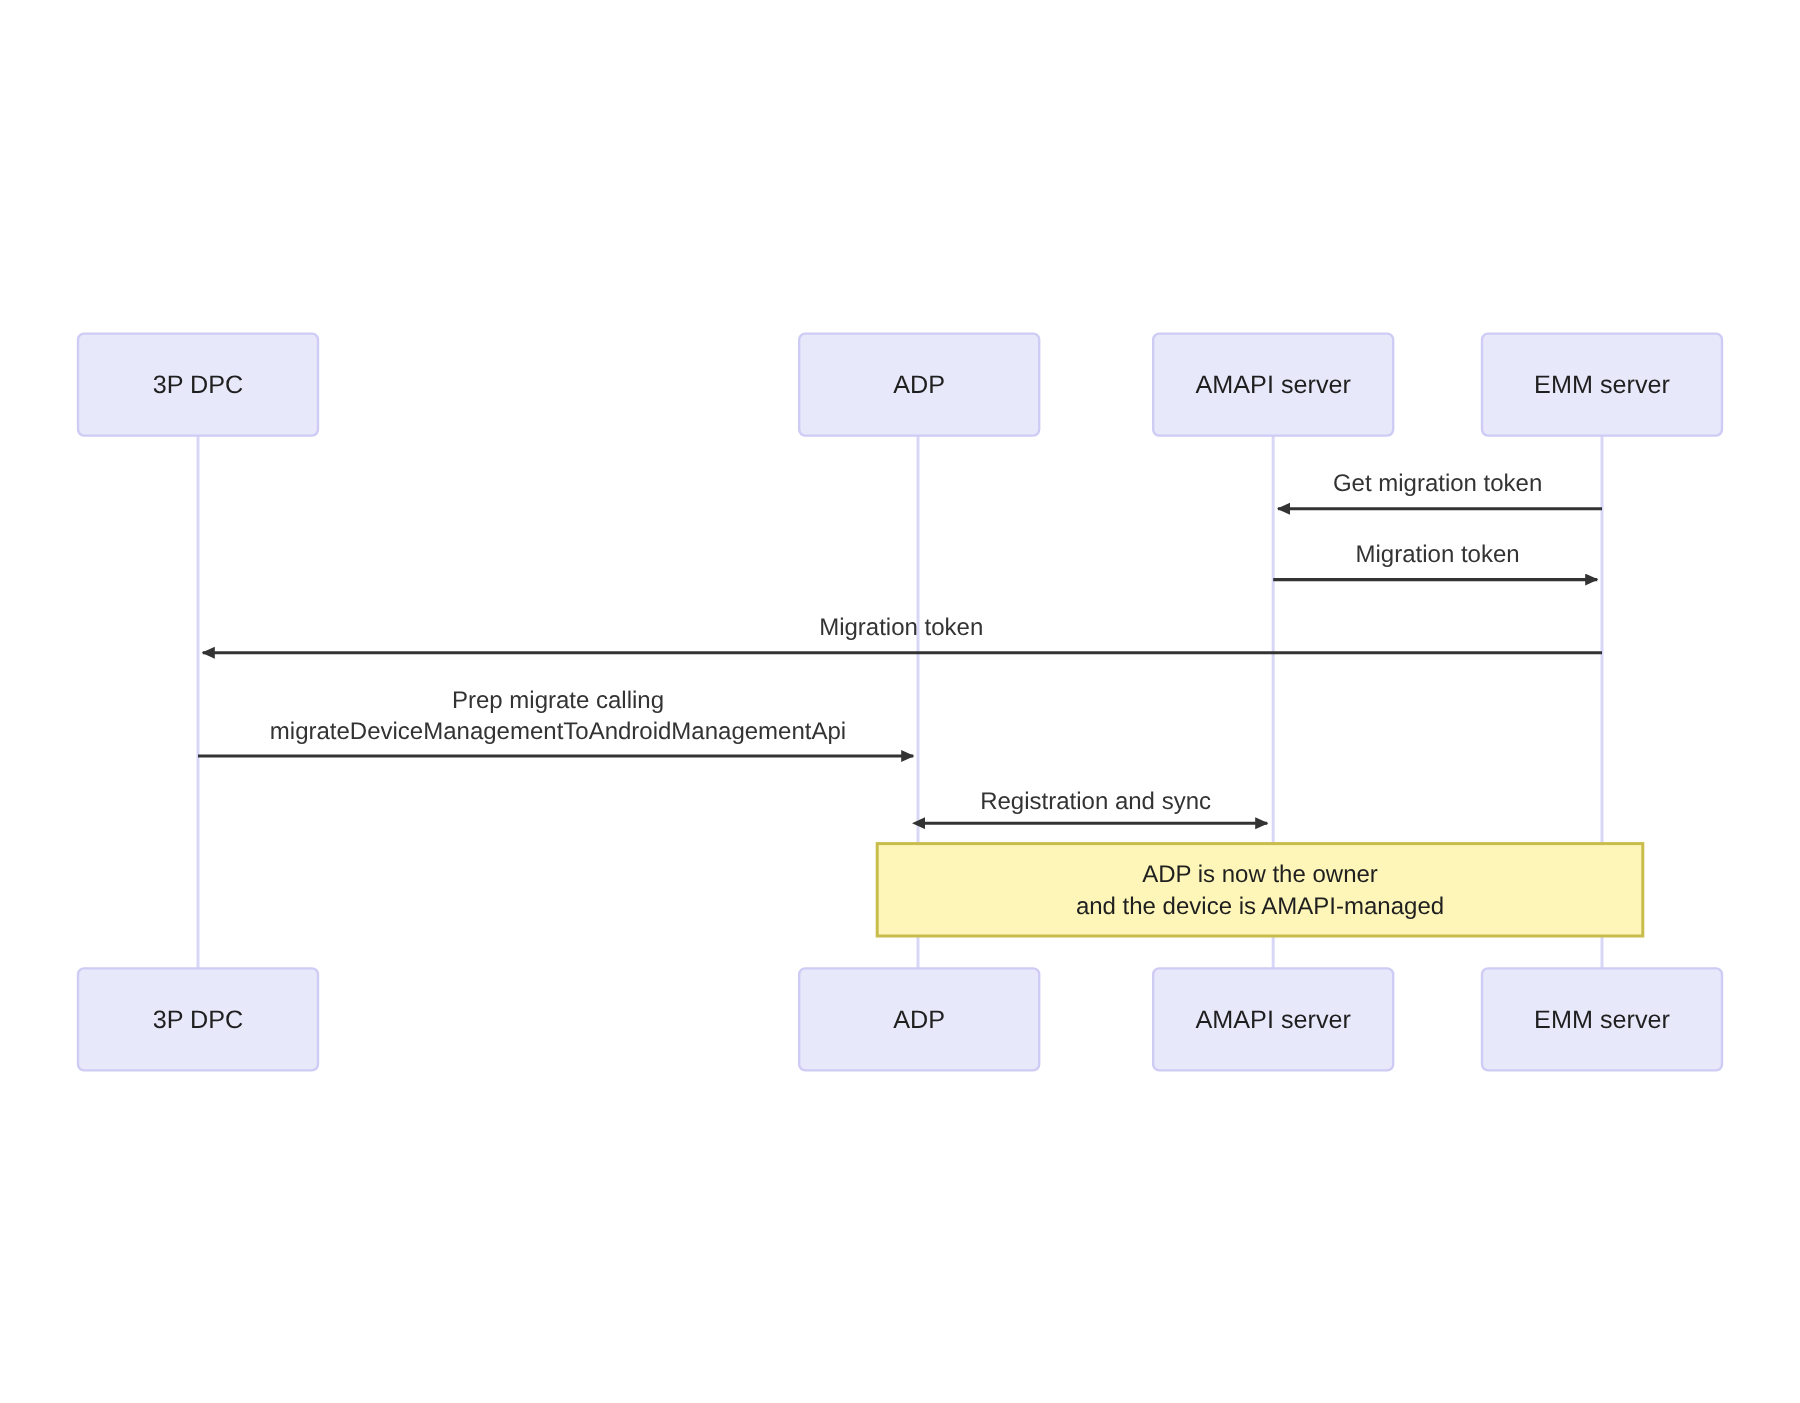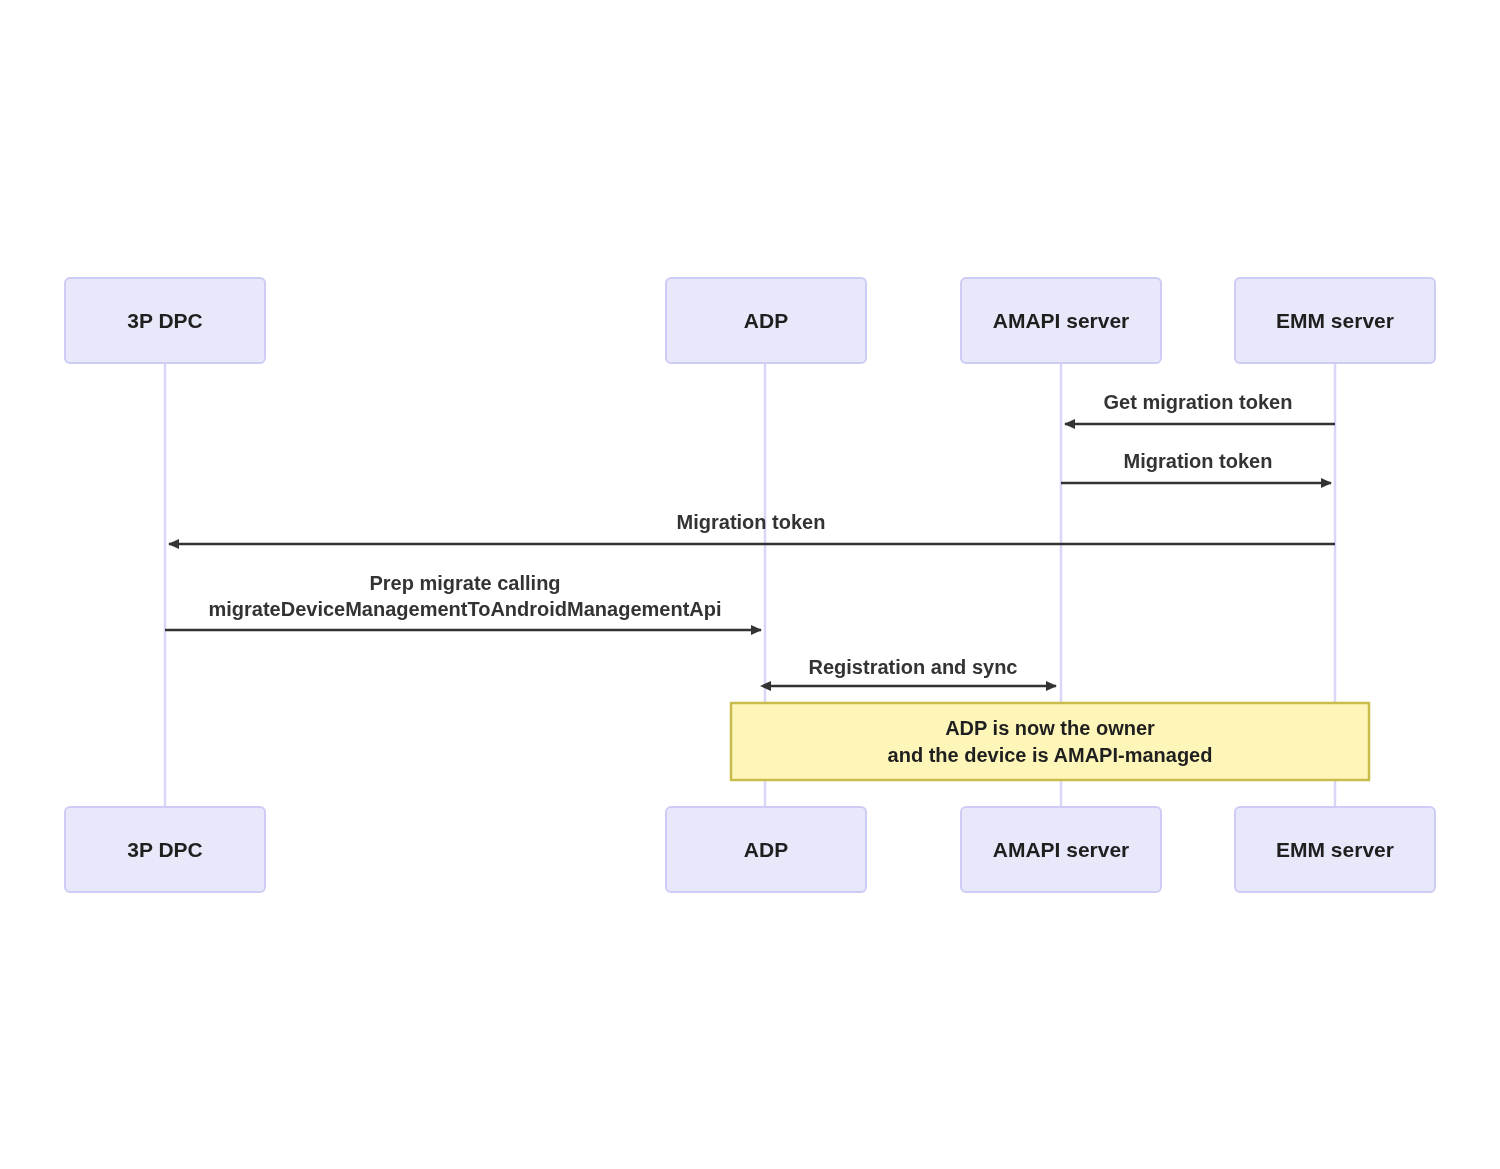--- a/index.html
+++ b/index.html
@@ -13,21 +13,20 @@
     height: 1169px;
     position: relative;
     overflow: hidden;
   }
   #diagram-root {
     position: absolute;
     left: 0;
     top: 0;
     width: 1500px;
     height: 1169px;
-    font-weight: bold;
   }
   svg#seq-svg {
     position: absolute;
     left: 0;
     top: 0;
     width: 1500px;
     height: 1169px;
     display: block;
   }
   .actor-box {

